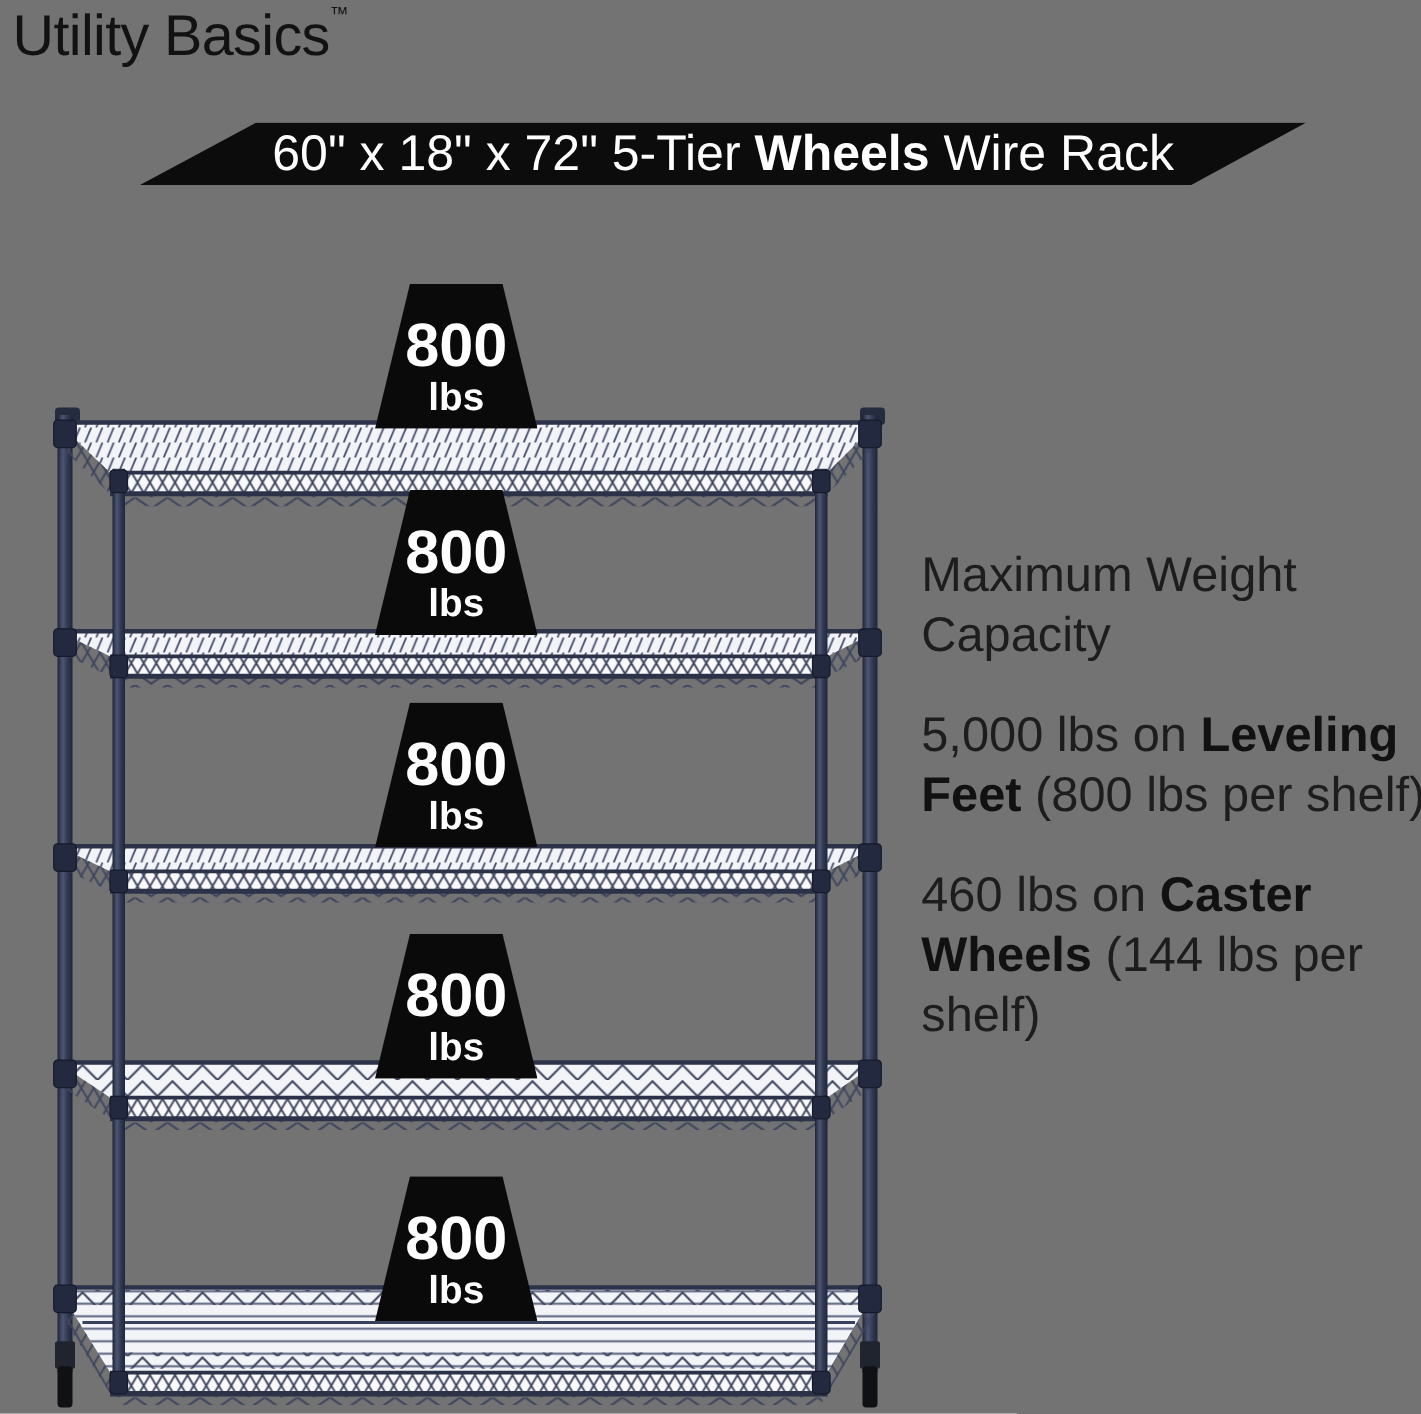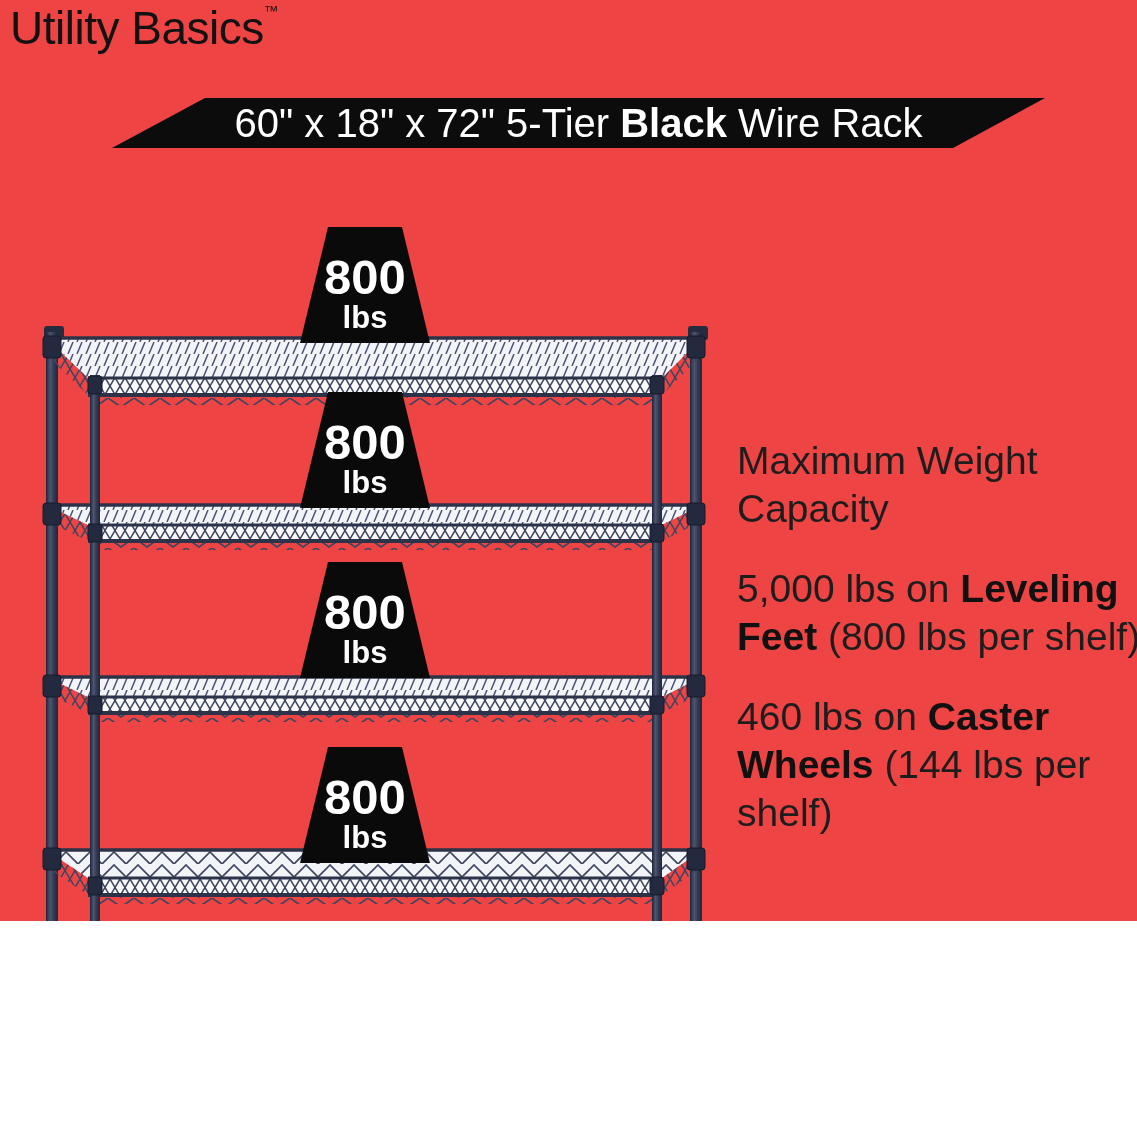--- a/index.html
+++ b/index.html
@@ -1,17 +1,17 @@
 <!DOCTYPE html>
 <html><head>
 <meta charset="utf-8">
 <style>
   html,body{margin:0;padding:0;background:#ffffff;}
   .stage{
-    position:relative;width:1137px;height:921px;background:#ef4444;overflow:hidden;
+    position:relative;width:1137px;height:1131px;background:#737373;overflow:hidden;
     font-family:"Liberation Sans","DejaVu Sans",sans-serif;color:#1e1e1e;
   }
   
   .brand{position:absolute;left:10px;top:2px;font-size:46px;line-height:1.15;color:#121212;letter-spacing:-0.5px;}
   .brand .tm{font-size:15px;vertical-align:28px;letter-spacing:0;}
   
   .banner{
     position:absolute;left:112px;top:98px;width:933px;height:50px;background:#0c0c0c;
     clip-path:polygon(93px 0, 100% 0, calc(100% - 92px) 100%, 0 100%);
     color:#ffffff;text-align:center;line-height:50px;font-size:40px;white-space:nowrap;
@@ -32,21 +32,21 @@
   .info p{margin:0 0 32px 0;}
   .info b{font-weight:700;color:#111111;}
 </style>
 </head>
 <body>
 
 <div class="stage">
 
   <div class="brand"><span>Utility Basics</span><span class="tm">™</span></div>
 
-  <div class="banner"><span>60" x 18" x 72" 5-Tier </span><b>Black</b><span> Wire Rack</span></div>
+  <div class="banner"><span>60" x 18" x 72" 5-Tier </span><b>Wheels</b><span> Wire Rack</span></div>
 
   <svg class="rack-svg" viewBox="0 0 700 813">
     <defs>
       <linearGradient id="postGrad" x1="0" y1="0" x2="1" y2="0">
         <stop offset="0" stop-color="#1f2436"></stop>
           <stop offset="0.35" stop-color="#4d5571"></stop>
         <stop offset="0.65" stop-color="#323a54"></stop>
           <stop offset="1" stop-color="#20253a"></stop>
       </linearGradient>
       <pattern id="lattice" width="20" height="17" patternUnits="userSpaceOnUse">

